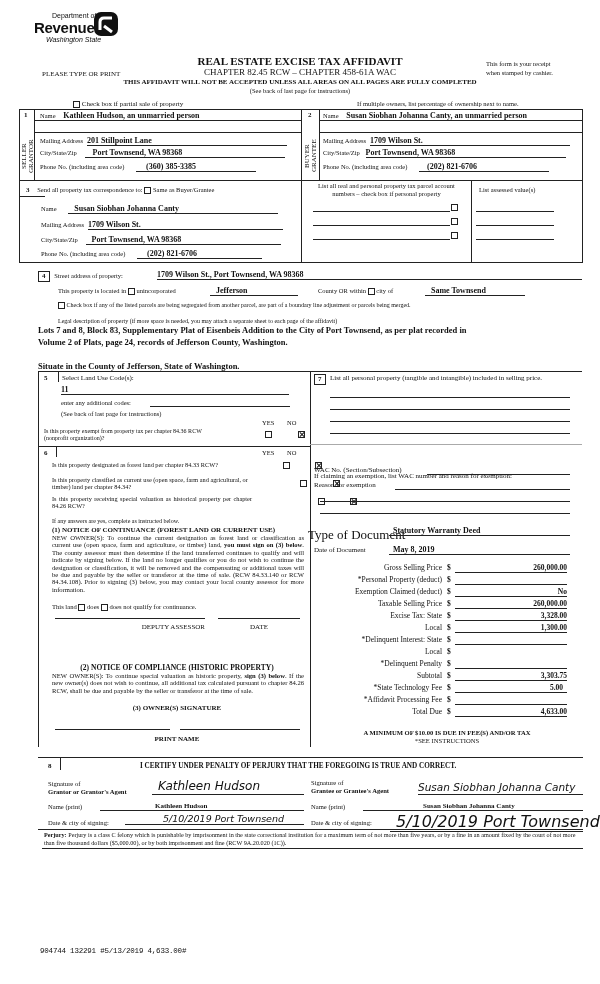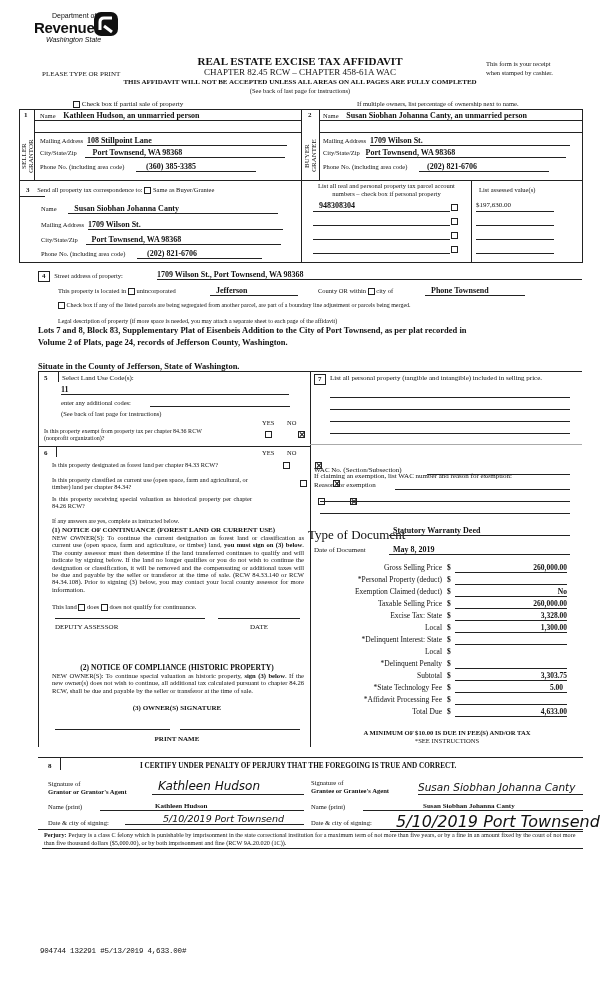--- a/index.html
+++ b/index.html
@@ -66,21 +66,21 @@
 <div class="abs" style="left:35px; top:132px; width:266px; border-bottom:1px solid #222;"></div>
 <div class="abs vert" style="left:21px; top:134px; width:14px; height:44px;">
   <span>SELLER</span><br><span>GRANTOR</span>
 </div>
 <div class="abs" style="left:40px; top:111px; width:260px;">
   <span class="lbl">Name</span>
   <span class="val ul" style="display:inline-block; width:195px; margin-left:6px;">Kathleen Hudson, an unmarried person</span>
 </div>
 <div class="abs" style="left:40px; top:136px; width:260px;">
   <span class="lbl">Mailing Address</span>
-  <span class="val ul" style="display:inline-block; width:200px; margin-left:2px;">108 Stillpoint Lane</span>
+  <span class="val ul" style="display:inline-block; width:200px; margin-left:2px;">201 Stillpoint Lane</span>
 </div>
 <div class="abs" style="left:40px; top:148px; width:260px;">
   <span class="lbl">City/State/Zip</span>
   <span class="val ul" style="display:inline-block; width:200px; margin-left:6px; padding-left:8px;">Port Townsend, WA 98368</span>
 </div>
 <div class="abs" style="left:40px; top:162px; width:260px;">
   <span class="lbl">Phone No. (including area code)</span>
   <span class="val ul" style="display:inline-block; width:120px; margin-left:10px; padding-left:10px;">(360) 385-3385</span>
 </div>
 
@@ -137,25 +137,20 @@
   <span class="val ul" style="display:inline-block; width:125px; margin-left:10px; padding-left:10px;">(202) 821-6706</span>
 </div>
 
 <div class="abs lbl" style="left:302px; top:182px; width:169px; text-align:center; line-height:8px;">
   <div>List all real and personal property tax parcel account</div>
     <div>numbers – check box if personal property</div>
 </div>
 <div class="abs lbl" style="left:479px; top:186px;">List assessed value(s)</div>
 
 <div class="abs" style="left:313px; top:201px; width:266px;">
-  <div style="height:14px; position:relative;">
-    <span class="val ul abs" style="left:0; width:137px; height:11px; padding-left:6px;">948308304</span>
-    <span class="cb abs" style="left:138px; top:2px;"></span>
-    <span class="ul abs" style="left:163px; width:78px; height:11px; font-size:7px;">$197,630.00</span>
-  </div>
   <div style="height:14px; position:relative;">
     <span class="val ul abs" style="left:0; width:137px; height:11px;"></span>
     <span class="cb abs" style="left:138px; top:2px;"></span>
     <span class="ul abs" style="left:163px; width:78px; height:11px;"></span>
   </div>
   <div style="height:14px; position:relative;">
     <span class="val ul abs" style="left:0; width:137px; height:11px;"></span>
     <span class="cb abs" style="left:138px; top:2px;"></span>
     <span class="ul abs" style="left:163px; width:78px; height:11px;"></span>
   </div>
@@ -177,21 +172,21 @@
   <span>This property is located in</span>
   <span class="cb"></span>
   <span>unincorporated</span>
 </div>
 <div class="abs val ul" style="left:210px; top:286px; width:88px; padding-left:6px;">Jefferson</div>
 <div class="abs lbl" style="left:318px; top:287px; white-space:nowrap;">
   <span>County OR  within</span>
   <span class="cb"></span>
   <span>city of</span>
 </div>
-<div class="abs val ul" style="left:425px; top:286px; width:100px; padding-left:6px;">Phone Townsend</div>
+<div class="abs val ul" style="left:425px; top:286px; width:100px; padding-left:6px;">Same Townsend</div>
 
 <div class="abs" style="left:58px; top:302px; font-size:6px; white-space:nowrap;">
   <span class="cb"></span>
   <span>Check box if any of the listed parcels are being segregated from another parcel, are part of a boundary line adjustment or parcels being merged.</span>
 </div>
 <div class="abs" style="left:58px; top:318px; font-size:6px;">Legal description of property (if more space is needed, you may attach a separate sheet to each page of the affidavit)</div>
 <div class="abs b" style="left:38px; top:325px; font-size:8.5px; white-space:nowrap;">Lots 7 and 8, Block 83, Supplementary Plat of Eisenbeis Addition to the City of Port Townsend, as per plat recorded in</div>
 <div class="abs b" style="left:38px; top:337px; font-size:8.5px; white-space:nowrap;">Volume 2 of Plats, page 24, records of Jefferson County, Washington.</div>
 <div class="abs b" style="left:38px; top:361px; font-size:8.5px; white-space:nowrap;">Situate in the County of Jefferson, State of Washington.</div>
 
@@ -242,21 +237,21 @@
 </p>
 <div class="abs" style="left:52px; top:603px; font-size:6.6px; white-space:nowrap;">
   <span>This land</span>
   <span class="cb"></span>
   <span>does</span>
   <span class="cb"></span>
   <span>does not qualify for continuance.</span>
 </div>
 <div class="abs ul" style="left:55px; top:618px; width:150px; height:1px;"></div>
 <div class="abs ul" style="left:218px; top:618px; width:82px; height:1px;"></div>
-<div class="abs" style="left:55px; width:150px; text-align:left; top:623px; font-size:7px;">DEPUTY ASSESSOR</div>
+<div class="abs" style="left:55px; width:150px; text-align:right; top:623px; font-size:7px;">DEPUTY ASSESSOR</div>
 <div class="abs" style="left:218px; width:82px; text-align:center; top:623px; font-size:7px;">DATE</div>
 
 <div class="abs b" style="left:52px; width:250px; text-align:center; top:663px; font-size:7.5px;">(2) NOTICE OF COMPLIANCE (HISTORIC PROPERTY)</div>
 <p class="abs just" style="left:52px; top:672px; width:252px; font-size:6.6px; line-height:7.4px;">
   <span>NEW OWNER(S):  To continue special valuation as historic property, </span><b>sign (3) below</b><span>.  If the new owner(s) does not wish to continue, all additional tax calculated pursuant to chapter 84.26 RCW, shall be due and payable by the seller or transferor at the time of sale.</span>
 </p>
 <div class="abs b" style="left:52px; width:250px; text-align:center; top:704px; font-size:7px;">(3)  OWNER(S) SIGNATURE</div>
 <div class="abs ul" style="left:55px; top:729px; width:115px; height:1px;"></div>
 <div class="abs ul" style="left:180px; top:729px; width:120px; height:1px;"></div>
 <div class="abs b" style="left:52px; width:250px; text-align:center; top:735px; font-size:7px;">PRINT NAME</div>

